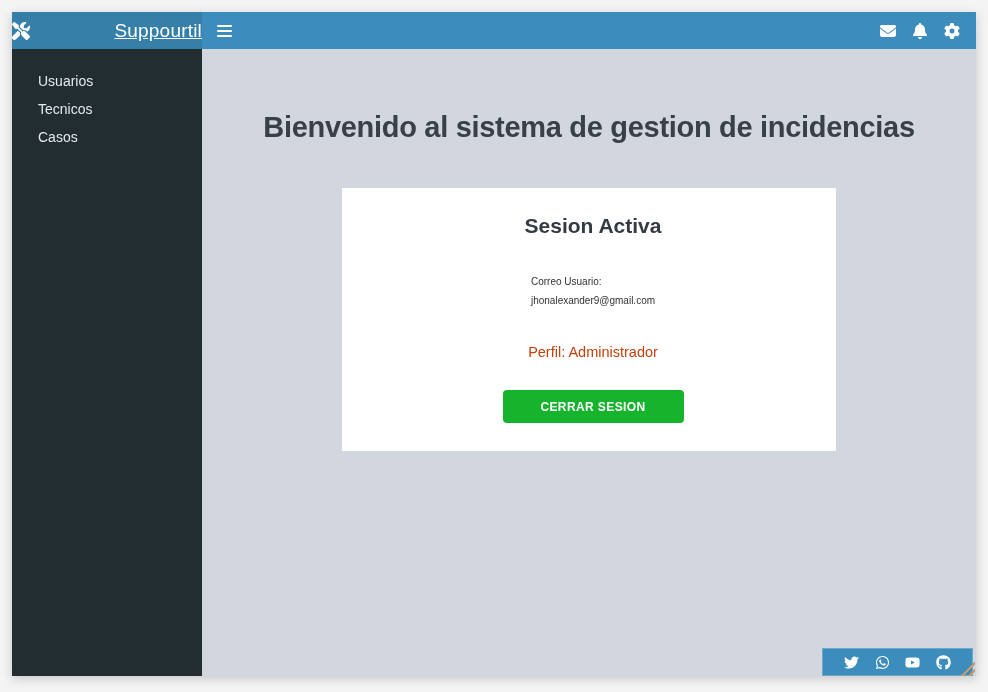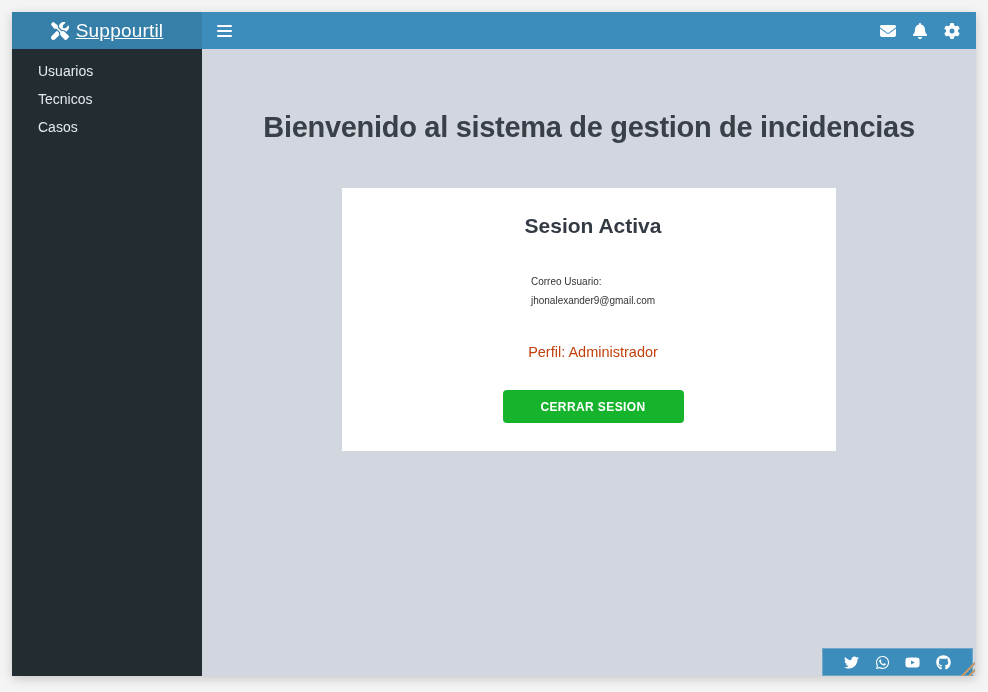--- a/index.html
+++ b/index.html
@@ -2,33 +2,33 @@
 <html><head>
 <meta charset="utf-8">
 <style>
   html,body{margin:0;padding:0;background:#f4f4f5;font-family:"Liberation Sans","DejaVu Sans",sans-serif;}
   .stage{position:relative;width:988px;height:692px;background:#f4f4f5;overflow:hidden;}
   .app{position:absolute;left:12px;top:12px;width:964px;height:664px;background:#d2d6de;
        box-shadow:0 3px 10px rgba(0,0,0,.18);display:flex;flex-direction:column;overflow:hidden;}
 
   
   .header{height:37px;display:flex;flex:0 0 37px;}
-  .logo{width:190px;background:#367fa9;color:#fff;display:flex;align-items:center;justify-content:center;gap:7px;}
+  .logo{width:190px;background:#367fa9;color:#fff;display:flex;align-items:center;justify-content:space-between;gap:7px;}
   .logo .brand-text{font-size:19px;text-decoration:underline;letter-spacing:.2px;}
   .logo svg{width:18px;height:18px;fill:#fff;}
   .navbar{flex:1;background:#3c8dbc;display:flex;align-items:center;}
   .hamburger{margin-left:15px;width:15px;cursor:pointer;display:flex;flex-direction:column;gap:3px;}
   .hamburger i{display:block;height:2px;background:#fff;border-radius:1px;}
   .nav-right{margin-left:auto;margin-right:16px;display:flex;align-items:center;gap:15px;}
   .nav-icon{width:17px;height:17px;display:inline-flex;align-items:center;justify-content:center;cursor:pointer;}
   .nav-icon svg{width:16px;height:16px;fill:#fff;}
 
   
   .body{flex:1;display:flex;min-height:0;}
-  .sidebar{width:190px;flex:0 0 190px;background:#222d32;padding-top:8px;}
+  .sidebar{width:190px;flex:0 0 190px;background:#222d32;padding-top:18px;}
   .side-item{color:#e4e9ec;font-size:14px;padding:6px 26px;cursor:pointer;}
   .content{flex:1;position:relative;background:#d2d6de;text-align:center;overflow:hidden;}
 
   .page-heading{margin:62px 0 0 0;font-size:29px;font-weight:700;color:#3a4047;letter-spacing:-.3px;}
 
   .card{width:494px;min-height:262px;margin:44px auto 0 auto;background:#ffffff;text-align:center;box-sizing:border-box;padding:26px 0 28px 8px;}
   .card-title{font-size:21px;font-weight:700;color:#333a44;margin:0;}
   .email-block{display:inline-block;text-align:left;margin-top:34px;font-size:10px;color:#333;line-height:19px;}
   .profile-line{margin-top:34px;font-size:14.5px;color:#c2410c;}
   .logout-btn{margin-top:30px;width:181px;height:33px;border:none;border-radius:4px;background:#16b42d;color:#fff;

